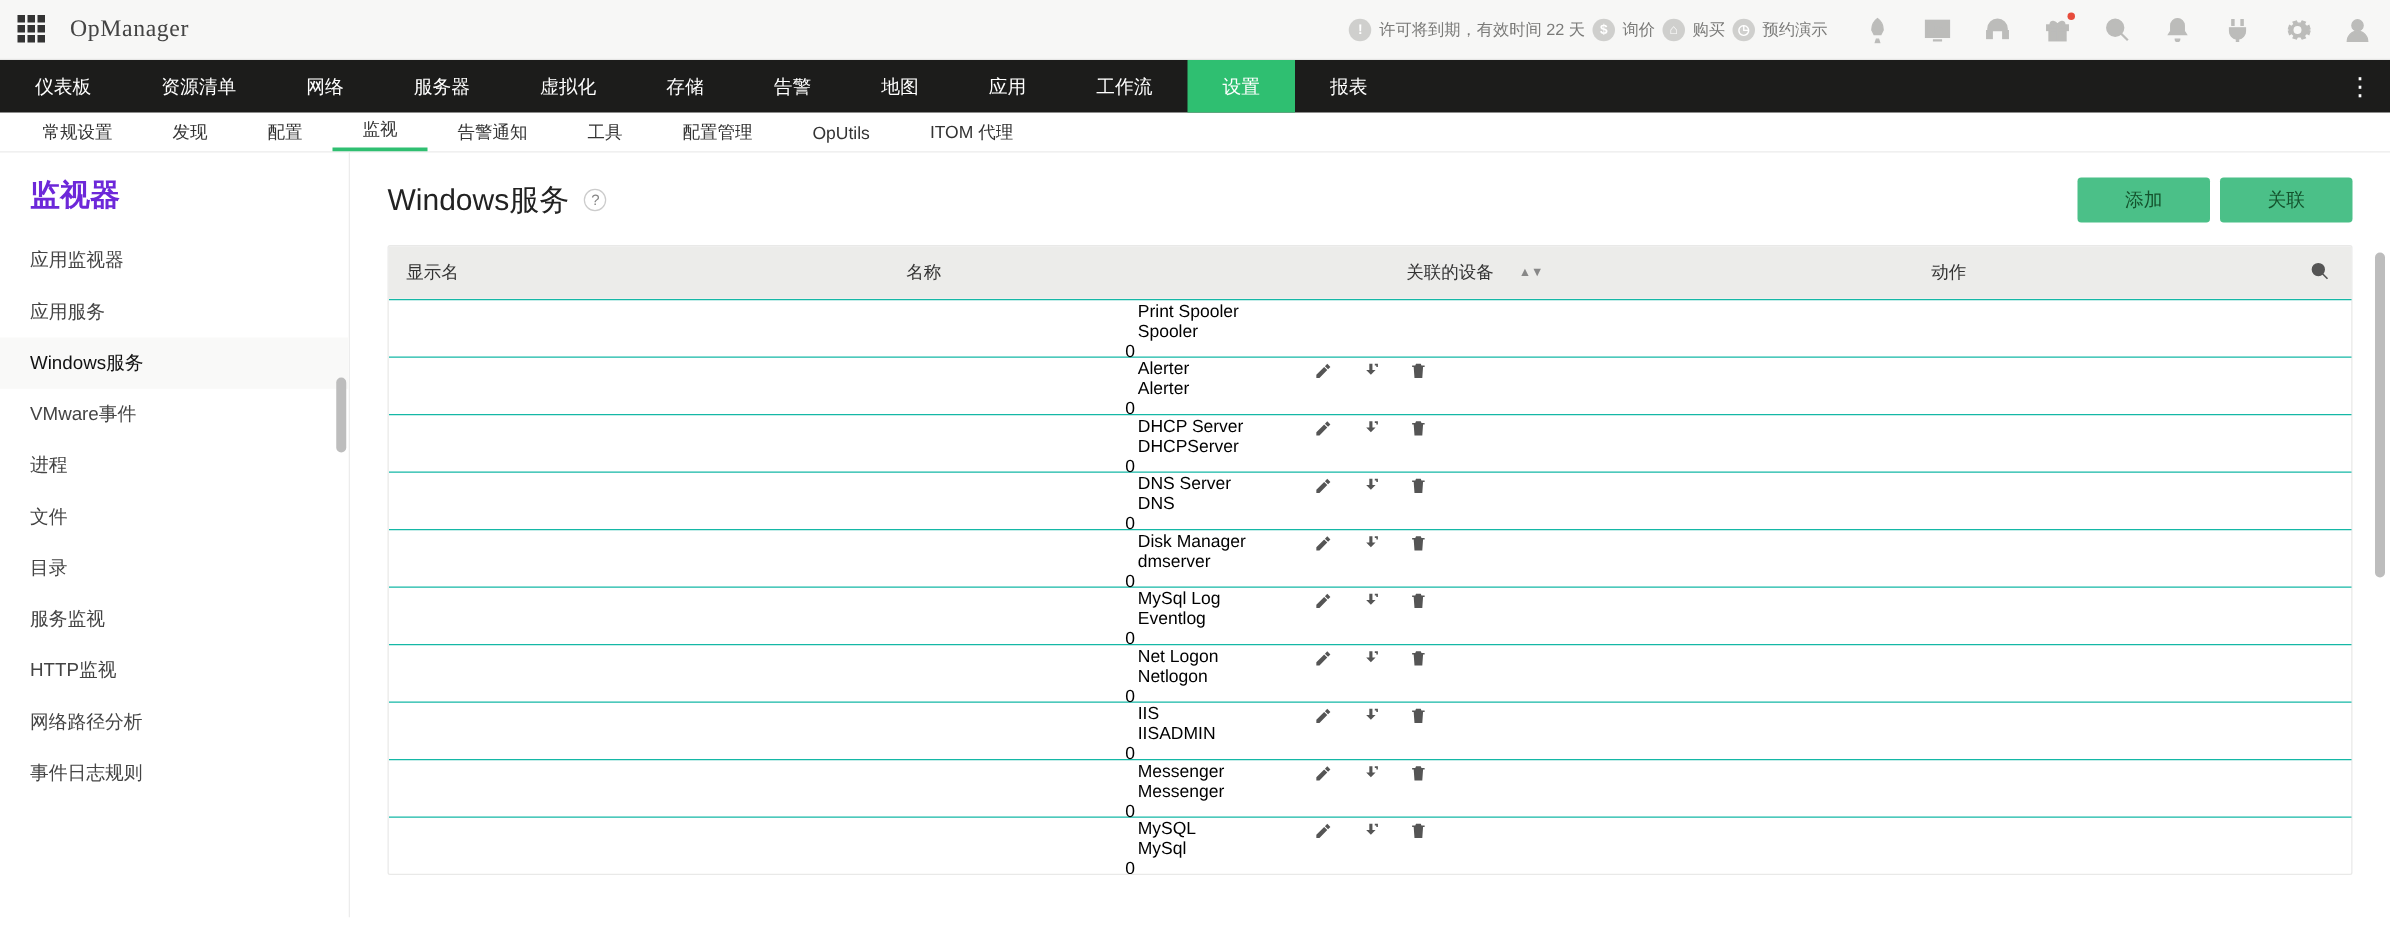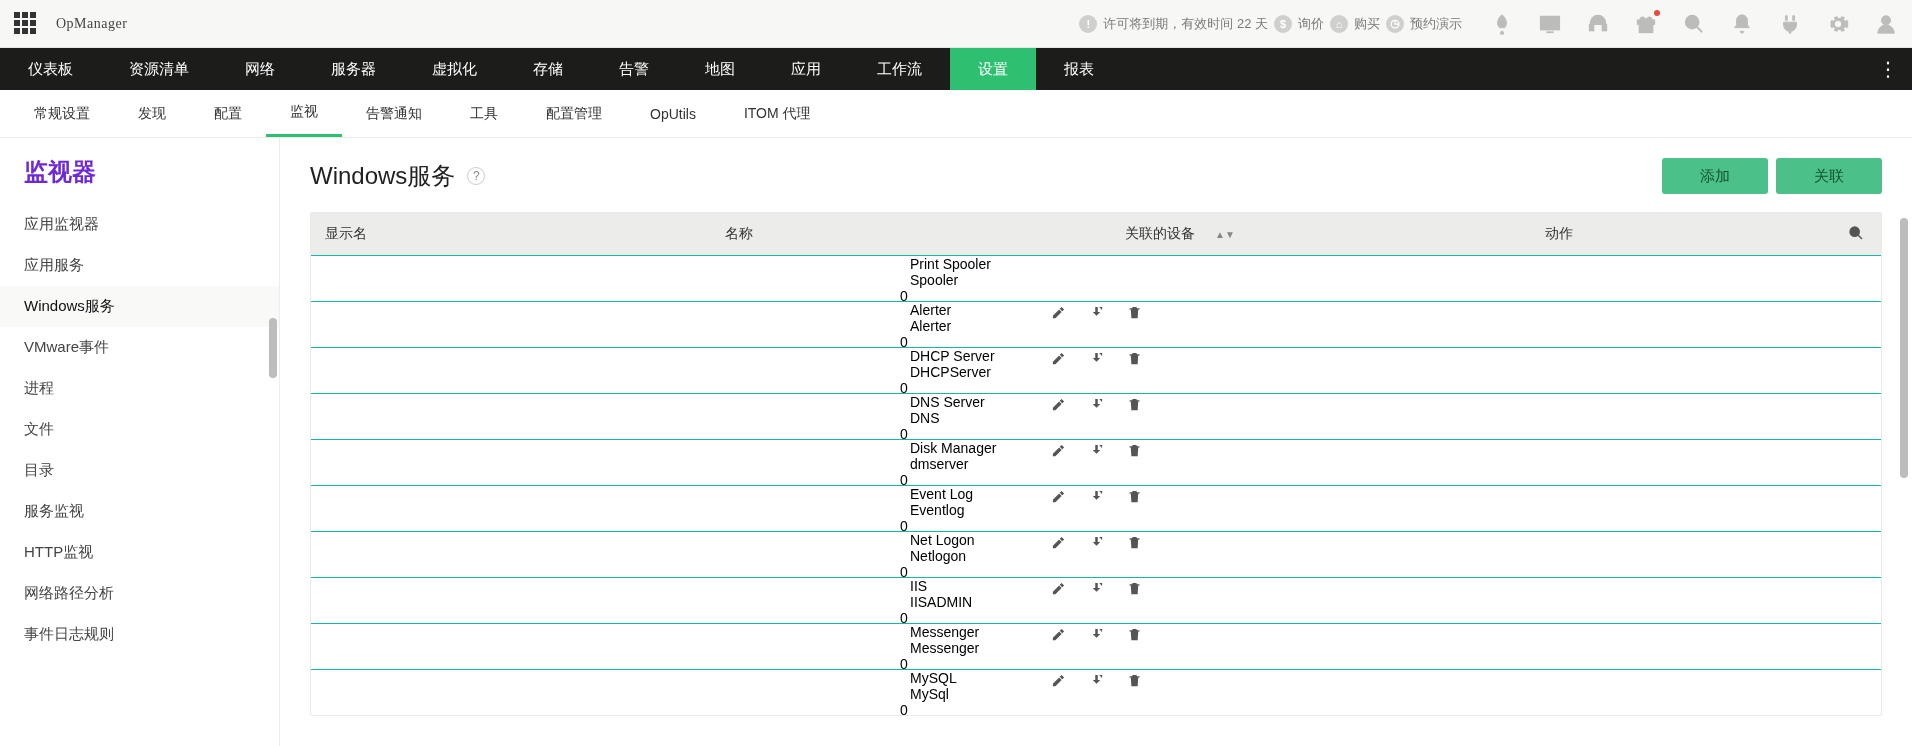--- a/index.html
+++ b/index.html
@@ -2,39 +2,39 @@
 <html><head>
 <meta charset="utf-8">
 <style>
   * { box-sizing: border-box; margin: 0; padding: 0; }
   body { font-family: "Segoe UI", Arial, sans-serif; font-size: 14px; color: #333; background: #fff; width: 1912px; }
   
   
   .topbar { height: 48px; background: #f7f7f6; border-bottom: 1px solid #e6e6e5; display: flex; align-items: center; padding: 0 14px; }
   .apps-grid { width: 24px; height: 24px; display: grid; grid-template-columns: repeat(3,6px); grid-template-rows: repeat(3,6px); gap: 2px; cursor: pointer; }
   .apps-grid div { background: #333; width: 6px; height: 6px; }
-  .logo { font-family: Georgia, serif; font-size: 14px; color: #444; margin-left: 18px; letter-spacing: 0.5px; }
+  .logo { font-family: Georgia, serif; font-size: 19px; color: #444; margin-left: 18px; letter-spacing: 0.5px; }
   .topbar-spacer { flex: 1; }
   .license-area { display: flex; align-items: center; gap: 6px; font-size: 13px; color: #7a7a78; }
   .pill-icon { width: 18px; height: 18px; border-radius: 50%; background: #cfcfcd; display: inline-flex; align-items: center; justify-content: center; color: #fff; font-size: 11px; font-weight: bold; }
   .top-icons { display: flex; align-items: center; gap: 24px; margin-left: 28px; color: #bcbcba; }
   .top-icons .tico { cursor: pointer; display: inline-flex; align-items: center; justify-content: center; width: 24px; height: 24px; }
   .top-icons svg { width: 22px; height: 22px; fill: #bcbcba; stroke: #bcbcba; }
   .gift-dot { position: relative; }
   .gift-dot::after { content:""; position:absolute; top:-2px; right:-2px; width:6px; height:6px; background:#e74c3c; border-radius:50%; }
   
   
   .mainnav { height: 42px; background: #1c1c1b; display: flex; align-items: stretch; }
   .mainnav .nitem { color: #fff; font-size: 15px; padding: 0 28px; display: flex; align-items: center; cursor: pointer; }
   .mainnav .nitem.active { background: #2fbf71; }
   .mainnav .spacer { flex: 1; }
   .mainnav .more { width: 48px; display:flex; align-items:center; justify-content:center; color:#fff; cursor:pointer; font-size:20px; }
   
   
-  .subnav { height: 48px; border-bottom: 1px solid #ececec; display: flex; align-items: stretch; padding-left: 10px; }
+  .subnav { height: 32px; border-bottom: 1px solid #ececec; display: flex; align-items: stretch; padding-left: 10px; }
   .subnav .sitem { font-size: 14px; color: #333; padding: 0 24px; display:flex; align-items:center; cursor:pointer; }
   .subnav .sitem.active { border-bottom: 3px solid #2fbf71; font-weight: 500; }
   
   
   .body { display: flex; height: 612px; }
   
   
   .sidebar { width: 280px; border-right: 1px solid #ececec; padding-top: 18px; position: relative; }
   .sidebar-title { font-size: 24px; font-weight: 600; color: #6d28d9; padding: 0 24px 16px; }
   .side-list { overflow-y: auto; height: 560px; }
@@ -346,21 +346,21 @@
                 <span class="aico">
                   <svg viewBox="0 0 24 24">
                     <path d="M6 7h12l-1 14H7L6 7zm3-4h6l1 2h4v2H4V5h4l1-2z"></path>
                   </svg>
                 </span>
               </div>
             </div>
             <div class="col col-search"></div>
           </div>
           <div class="trow">
-            <div class="col col-disp">Event Log</div>
+            <div class="col col-disp">MySql Log</div>
             <div class="col col-name">Eventlog</div>
             <div class="col col-dev">0</div>
             <div class="col col-act">
               <div class="actions">
                 <span class="aico">
                   <svg viewBox="0 0 24 24">
                     <path d="M3 17l10-10 4 4L7 21H3v-4zM14 6l4 4 3-3-4-4-3 3z"></path>
                   </svg>
                 </span>
                 <span class="aico">

